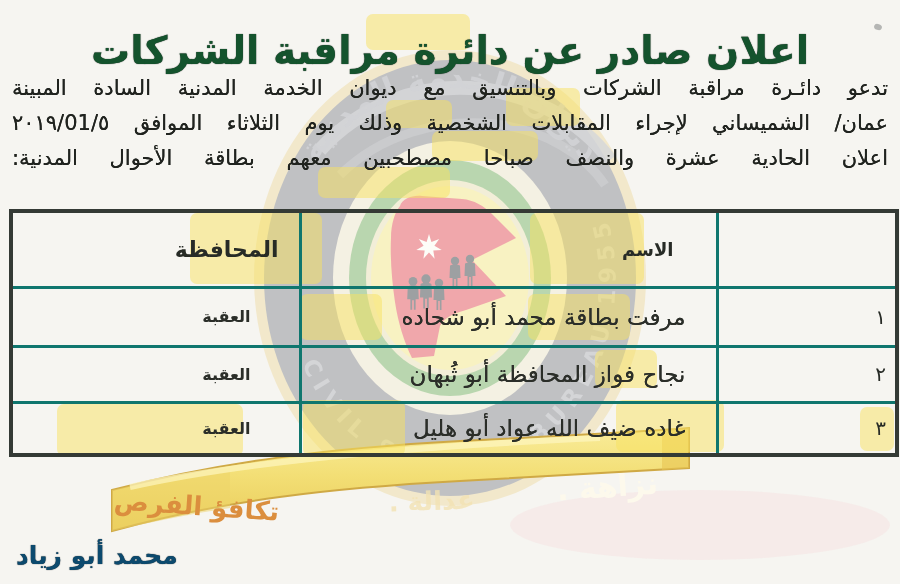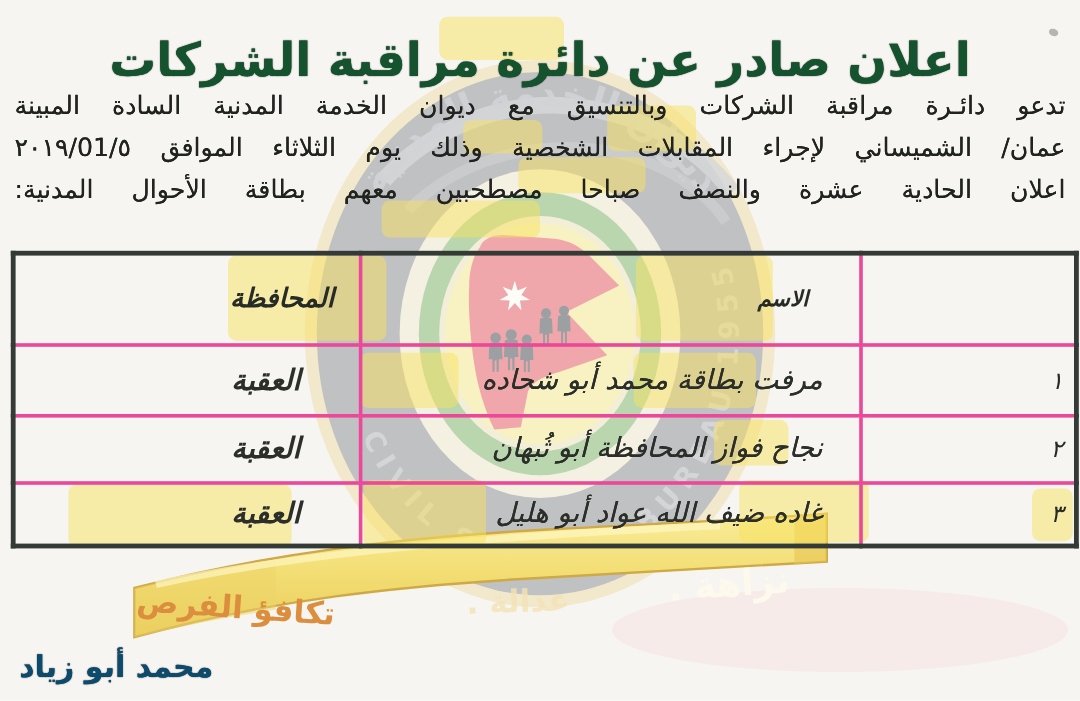--- a/index.html
+++ b/index.html
@@ -27,29 +27,29 @@
     white-space:nowrap;
   }
   .body-line{white-space:normal;}
   
   .ad-table{
     position:absolute; top:209px; left:9px; width:886px;
     border-collapse:collapse; direction:rtl; table-layout:fixed;
     border:4px solid #343a35;
   }
   .ad-table td,.ad-table th{
-    border:3px solid #ec4899; background:transparent; vertical-align:middle;
-    color:#272b26; overflow:hidden;font-style:italic;
+    border:3px solid #0f766e; background:transparent; vertical-align:middle;
+    color:#272b26; overflow:hidden;
   }
   tr.head{height:76px;} tr.r1{height:59px;} tr.r2{height:56px;} tr.r3{height:53px;}
   .c-num{text-align:right; padding-right:9px; font-size:20px; color:#2b2e29;}
   th.c-name{text-align:right; padding-right:42px; font-size:18px; font-weight:bold;padding-left:44px;}
   td.c-name{text-align:right; padding-right:30px; font-size:23px; color:#2b2e29; text-shadow:0 0 .4px #2b2e29;}
   th.c-gov{text-align:right; padding-right:20px; font-size:22px; font-weight:bold;}
-  td.c-gov{text-align:right; padding-right:48px; font-size:24px; font-weight:600; color:#2b2e29;}
+  td.c-gov{text-align:right; padding-right:48px; font-size:16px; font-weight:600; color:#2b2e29;}
   
   .sig-title{
     position:absolute; top:492px; right:300px; direction:rtl; white-space:nowrap;
     font-size:24px; font-weight:bold; color:#17191a; word-spacing:6px;
     text-shadow:0 0 1px #17191a;
   }
   .sig-name{
     position:absolute; top:541px; left:16px; direction:rtl; white-space:nowrap;
     font-size:25px; font-weight:bold; color:#0c4a6e; letter-spacing:1px;
     text-shadow:0 0 1px #17191a;

